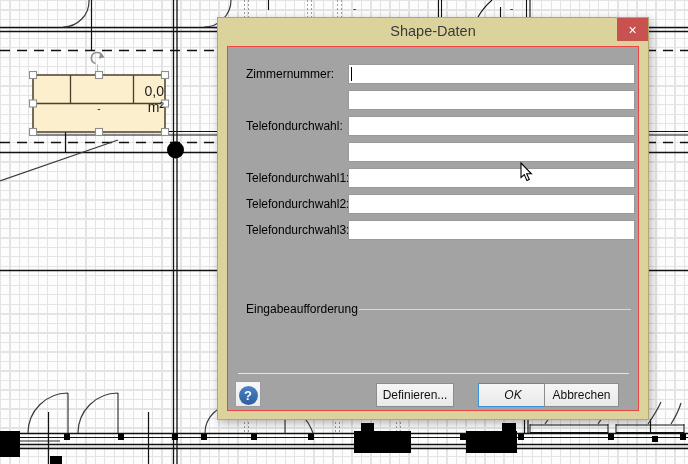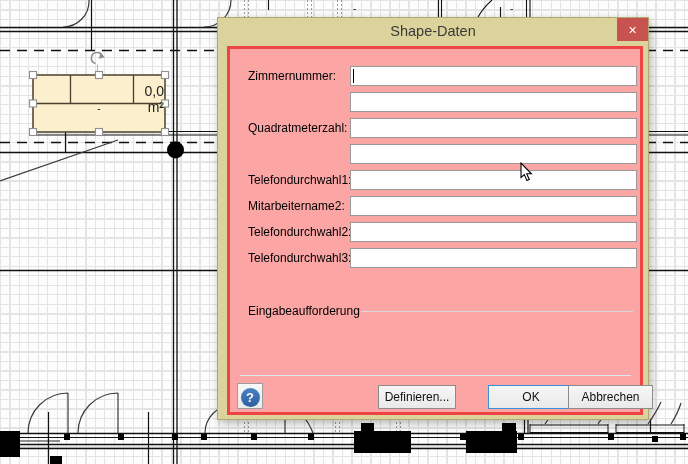--- a/index.html
+++ b/index.html
@@ -23,39 +23,39 @@
   
   .dialog{position:absolute;left:217px;top:17px;width:430px;height:401px;
     background:#dbd39b;border:1px solid #b1a86d;
     box-shadow:2px 3px 9px rgba(0,0,0,.30);}
   .titlebar{position:absolute;left:0;top:0;right:0;height:28px;}
   .title{display:block;text-align:center;line-height:27px;font-size:14.5px;color:#3a3a3a;border-radius:8px;}
   .closebtn{position:absolute;top:0;right:0;width:31px;height:23px;
     background:#c85250;border:none;color:#fff;font-size:14px;line-height:22px;
     text-align:center;cursor:default;padding:0;font-family:"Liberation Sans",sans-serif;}
   .panel{position:absolute;left:9px;top:28px;width:410px;height:363px;
-    background:#fca5a5;border:3px solid #ef4444;}
+    background:#a3a3a3;border:1px solid #ef4444;}
   .rows{position:absolute;left:0;top:14px;right:0;}
   .frow{position:relative;height:26px;}
   .flabel{position:absolute;left:18px;top:0;line-height:26px;font-size:12px;color:#000;}
   .frow input{position:absolute;left:120px;right:3px;top:3px;height:20px;
     box-sizing:border-box;border:1px solid #999;background:#fff;padding:1px 3px;
     font-family:"Liberation Sans",sans-serif;font-size:12px;outline:none;}
   .caret{display:none;position:absolute;left:123px;top:6px;width:1px;height:14px;background:#000;}
   .section{position:absolute;left:18px;right:7px;top:253px;height:18px;
     display:flex;align-items:center;gap:1px;}
   .section-label{font-size:12px;color:#000;white-space:nowrap;}
   .section-rule{flex:1;height:1px;background:#d9d9d9;}
   .sep{position:absolute;left:10px;right:9px;top:326px;height:1px;background:#dfe5ea;}
   .btn{position:absolute;top:336px;height:24px;box-sizing:border-box;
     background:linear-gradient(#f6f6f6,#e9e9e9);border:1px solid #8c8c8c;
     font-family:"Liberation Sans",sans-serif;font-size:12px;color:#111;padding:0;}
   .btn-define{left:148px;width:78px;}
-  .btn-ok{left:258px;width:86px;border:1px solid #3a92dd;}
-  .btn-cancel{left:338px;width:85px;}
+  .btn-ok{left:250px;width:70px;border:1px solid #3a92dd;font-style:italic;}
+  .btn-cancel{left:316px;width:75px;}
   .btn-help{position:absolute;left:7px;top:334px;width:26px;height:26px;box-sizing:border-box;
     background:linear-gradient(#f8f8f8,#ebebeb);border:1px solid #9d9d9d;padding:0;}
   .qcircle{display:block;margin:2px auto 0;width:19px;height:19px;border-radius:50%;
     background:linear-gradient(#4a82c4,#2d5f9e);color:#fff;font-size:13px;font-weight:bold;
     line-height:19px;text-align:center;}
   .cursor-svg{position:absolute;left:520px;top:162px;}
 </style>
 </head>
 <body>
 
@@ -169,35 +169,30 @@
           <div class="frow">
     <span class="flabel">Zimmernummer:</span>
     <input type="text" value="" style="">
     <span class="caret" style="display: block;"></span>
   </div>
           <div class="frow">
     <input type="text" value="" style="">
 
   </div>
           <div class="frow">
-    <span class="flabel">Quadratmeterzahl:</span>
+    <span class="flabel">Telefondurchwahl:</span>
     <input type="text" value="" style="">
 
   </div>
           <div class="frow">
     <input type="text" value="" style="">
 
   </div>
           <div class="frow">
     <span class="flabel">Telefondurchwahl1:</span>
-    <input type="text" value="" style="">
-
-  </div>
-          <div class="frow">
-    <span class="flabel">Mitarbeitername2:</span>
     <input type="text" value="" style="">
 
   </div>
           <div class="frow">
     <span class="flabel">Telefondurchwahl2:</span>
     <input type="text" value="" style="">
 
   </div>
           <div class="frow">
     <span class="flabel">Telefondurchwahl3:</span>

